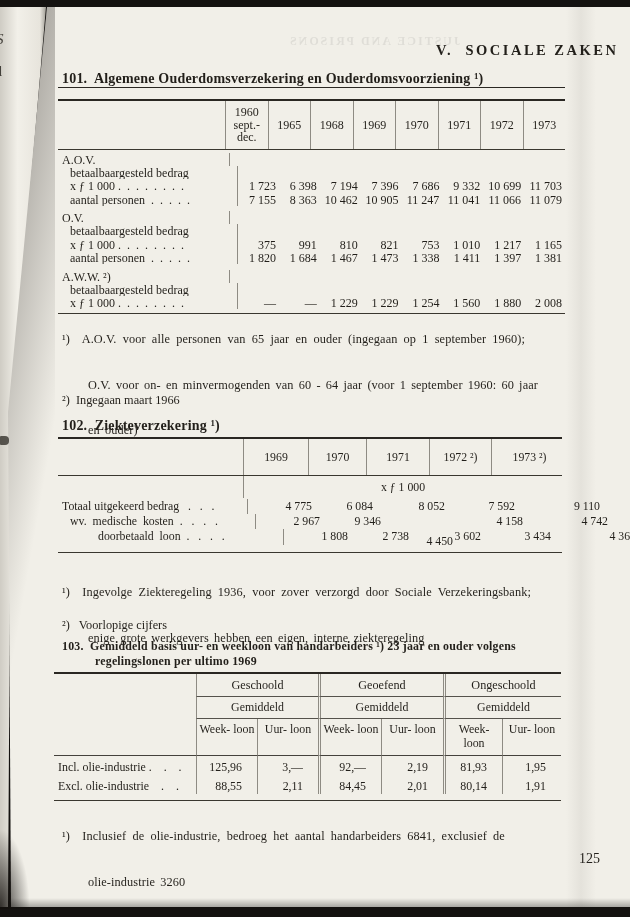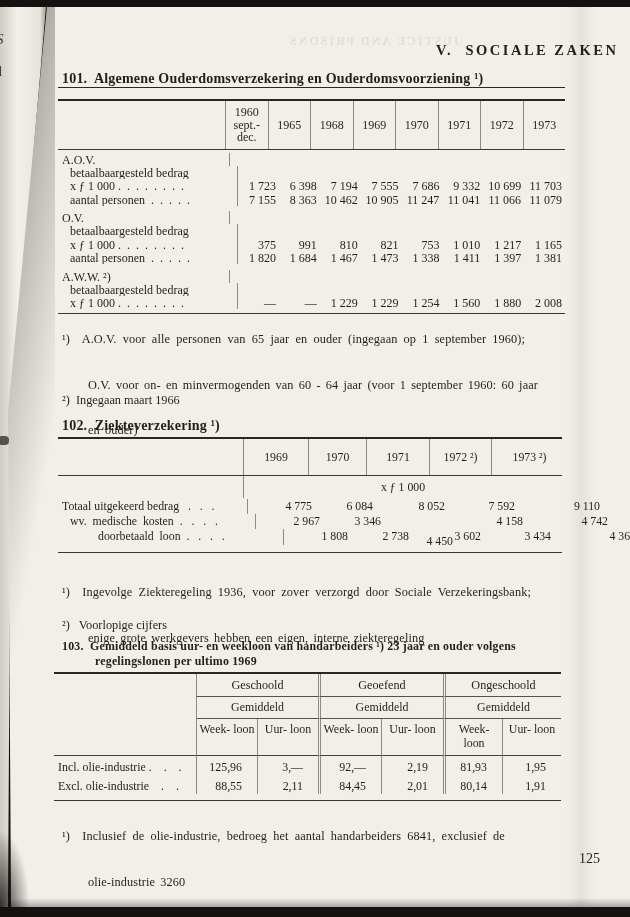--- a/index.html
+++ b/index.html
@@ -130,21 +130,21 @@
           </div>
           <div class="t-row">
             <div class="lbl" style="padding-left: 12px;">betaalbaargesteld bedrag</div>
             <div class="fill"></div>
           </div>
           <div class="t-row">
             <div class="lbl" style="padding-left: 12px;">x ƒ 1 000 .  .  .  .  .  .  .  .</div>
             <div class="val">1 723</div>
             <div class="val">6 398</div>
             <div class="val">7 194</div>
-            <div class="val">7 555</div>
+            <div class="val">7 396</div>
             <div class="val">7 686</div>
             <div class="val">9 332</div>
             <div class="val">10 699</div>
             <div class="val">11 703</div>
           </div>
           <div class="t-row">
             <div class="lbl" style="padding-left: 12px;">aantal personen  .  .  .  .  .</div>
             <div class="val">7 155</div>
             <div class="val">8 363</div>
             <div class="val">10 462</div>
@@ -231,21 +231,21 @@
             <div class="lbl" style="padding-left: 4px;">Totaal uitgekeerd bedrag   .   .   .</div>
             <div class="val" style="flex: 0 0 64px; padding-right: 4px;">4 775</div>
             <div class="val" style="flex: 0 0 57px; padding-right: 10px;">6 084</div>
             <div class="val" style="flex: 0 0 62px; padding-right: 9px;">8 052</div>
             <div class="val" style="flex: 0 0 61px; padding-right: 10px;">7 592</div>
             <div class="val" style="flex: 0 0 75px; padding-right: 20px;">9 110</div>
           </div>
           <div class="t-row">
             <div class="lbl" style="padding-left: 12px;">wv.  medische  kosten  .   .   .   .</div>
             <div class="val" style="flex: 0 0 64px; padding-right: 4px;">2 967</div>
-            <div class="val" style="flex: 0 0 57px; padding-right: 10px;">3 346</div>
+            <div class="val" style="flex: 0 0 57px; padding-right: 10px;">9 346</div>
             <div class="val" style="flex: 0 0 62px; padding-right: 9px; margin-top: 20px;">4 450</div>
             <div class="val" style="flex: 0 0 61px; padding-right: 10px;">4 158</div>
             <div class="val" style="flex: 0 0 75px; padding-right: 20px;">4 742</div>
           </div>
           <div class="t-row">
             <div class="lbl" style="padding-left: 40px;">doorbetaald  loon  .   .   .   .</div>
             <div class="val" style="flex: 0 0 64px; padding-right: 4px;">1 808</div>
             <div class="val" style="flex: 0 0 57px; padding-right: 10px;">2 738</div>
             <div class="val" style="flex: 0 0 62px; padding-right: 9px;">3 602</div>
             <div class="val" style="flex: 0 0 61px; padding-right: 10px;">3 434</div>

